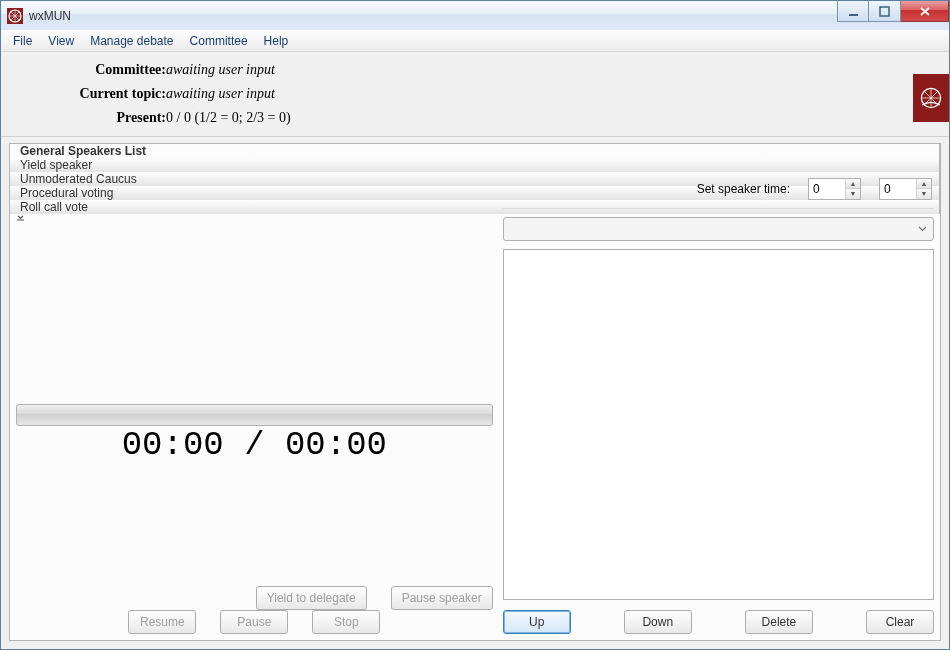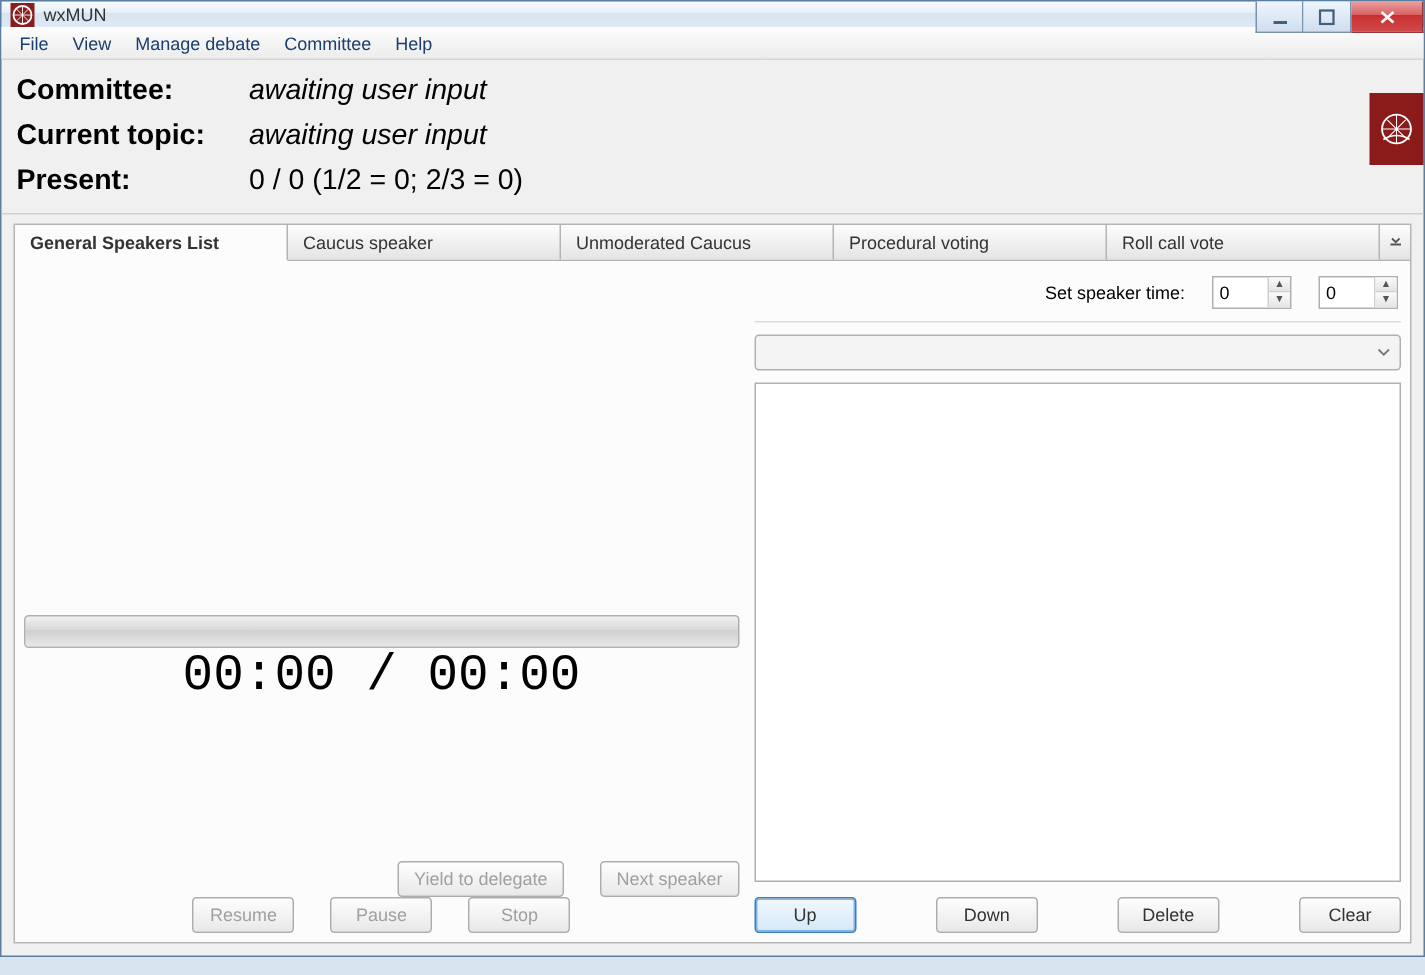--- a/index.html
+++ b/index.html
@@ -6,21 +6,21 @@
   body {
     margin: 0; padding: 0;
     font-family: "Tahoma", "Segoe UI", sans-serif;
     font-size: 12px;
     background: #d8e4ef;
     width: 950px; height: 650px;
     overflow: hidden;
   }
   
   .titlebar {
-    height: 18px;
+    height: 30px;
     background: linear-gradient(to bottom, #f7fbff 0%, #e6eff8 45%, #d7e4f2 46%, #dde9f6 100%);
     border: 1px solid #5a7fa0;
     border-bottom: none;
     display: flex; align-items: center;
     padding-left: 6px;
     position: relative;
   }
   .titlebar-icon {
     width: 16px; height: 16px;
     background: #8a1e1e;
@@ -71,23 +71,24 @@
     display: flex; align-items: center;
   }
   .menu-item {
     padding: 2px 8px;
     color: #1a3e6e;
   }
 
   
   .info-block {
     padding: 6px 2px 2px 2px;
-    font-family: Liberation Sans, sans-serif;
-    font-size: 19px;
+    font-family: Liberation Serif, serif;
+    font-size: 14px;
     position: relative;
+    text-align: right;
   }
   .info-row { display: flex; padding: 4px 0; }
   .info-label { width: 155px; font-weight: bold; }
   .info-value.italic { font-style: italic; }
   .logo-right {
     position: absolute;
     right: -8px; top: 22px;
     width: 36px; height: 48px;
     background: #8b1b1b;
     display: flex; align-items: center; justify-content: center;
@@ -105,20 +106,21 @@
     flex: 1;
     display: flex; flex-direction: column;
     border: 1px solid #b4b4b4;
     background: #fcfcfc;
   }
   .tab-strip {
     display: flex;
     height: 24px;
     background: linear-gradient(to bottom, #fdfdfd, #e4e4e4);
     border-bottom: 1px solid #b4b4b4;
+    flex-direction: column;
   }
   .tab {
     flex: 1;
     border-right: 1px solid #b4b4b4;
     display: flex; align-items: center;
     padding: 0 10px;
     background: linear-gradient(to bottom, #fdfdfd, #e4e4e4);
     color: #333;
   }
   .tab.active {
@@ -282,21 +284,21 @@
     </div>
   </div>
   <hr class="sep">
 
   <div class="tab-container">
     <div class="tab-strip">
       <div class="tab active">
           <span>General Speakers List</span>
         </div>
       <div class="tab">
-          <span>Caucus speaker</span>
+          <span>Yield speaker</span>
         </div>
       <div class="tab">
           <span>Unmoderated Caucus</span>
         </div>
       <div class="tab">
           <span>Procedural voting</span>
         </div>
       <div class="tab">
           <span>Roll call vote</span>
         </div>
@@ -307,21 +309,21 @@
       </div>
     </div>
 
     <div class="tab-body">
 
       <div class="left-panel">
         <div class="progress-bar"></div>
         <div class="timer">00:00 / 00:00</div>
         <div class="left-buttons-row1">
           <span class="btn disabled">Yield to delegate</span>
-          <span class="btn disabled">Next speaker</span>
+          <span class="btn disabled">Pause speaker</span>
         </div>
         <div class="left-buttons-row2">
           <span class="btn disabled">Resume</span>
           <span class="btn disabled">Pause</span>
           <span class="btn disabled">Stop</span>
         </div>
       </div>
 
       <div class="right-panel">
         <div class="speaker-time-row">

